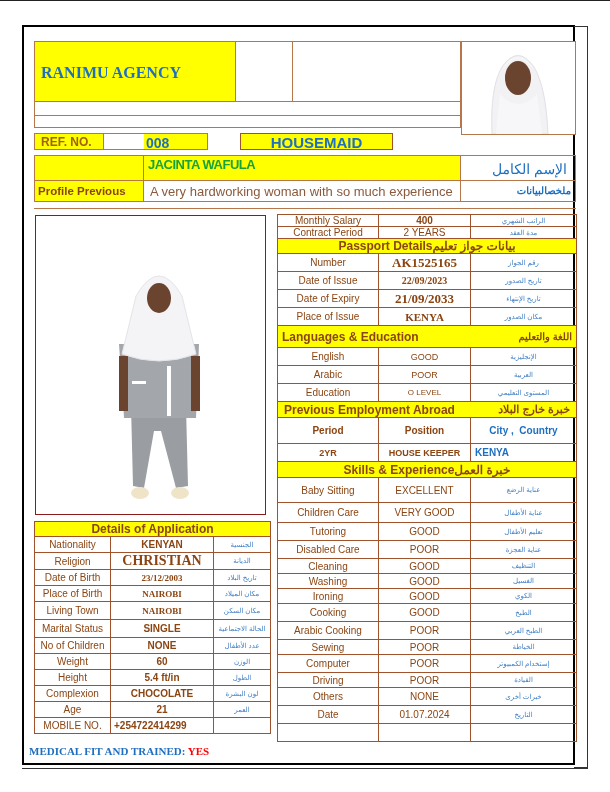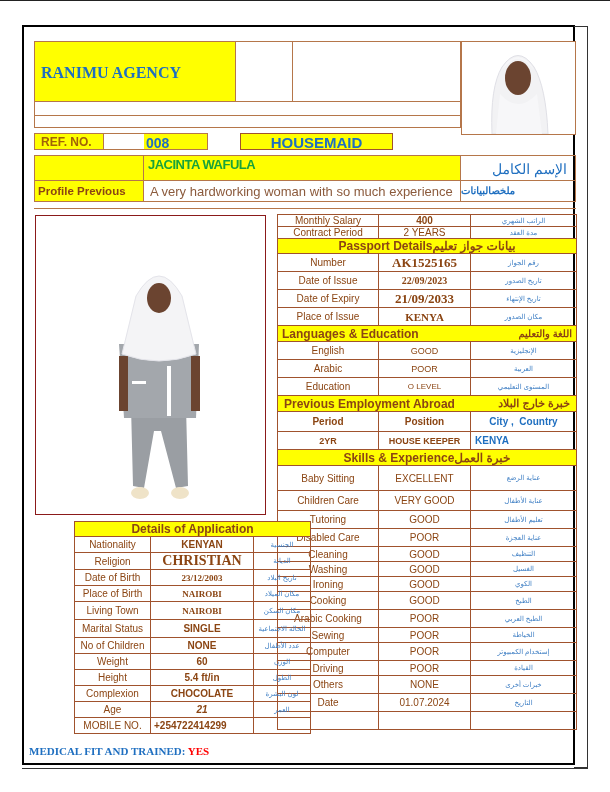--- a/index.html
+++ b/index.html
@@ -64,21 +64,21 @@
   <span style="position:absolute;right:8px;top:5px;font-size:14px;color:#1f6fc0;direction:rtl;">الإسم الكامل</span>
 </div>
 
 <div class="abs b y" style="left:34px;top:180px;width:110px;height:22px;">
   <span style="position:absolute;left:3px;top:4px;font-weight:bold;font-size:11.5px;color:#8b4513;">Profile Previous</span>
 </div>
 <div class="abs b" style="left:143px;top:180px;width:318px;height:22px;">
   <span style="position:absolute;left:6px;top:3px;font-size:13px;color:#8b5a3c;">A very hardworking woman with so much experience</span>
 </div>
 <div class="abs b" style="left:460px;top:180px;width:116px;height:22px;">
-  <span style="position:absolute;left:0;right:4px;top:4px;text-align:left;font-weight:bold;font-size:10px;color:#1f6fc0;">ملخصالبيانات</span>
+  <span style="position:absolute;left:0;right:4px;top:4px;text-align:right;font-weight:bold;font-size:10px;color:#1f6fc0;">ملخصالبيانات</span>
 </div>
 
 <div class="abs" style="left:34px;top:208px;width:542px;height:2px;border-top:1px solid #b5764a;"></div>
 
 <div class="abs photo" style="left:35px;top:215px;width:231px;height:300px;border:1px solid #8b1a1a;">
   <svg width="229" height="298" viewBox="0 0 229 298">
     <rect width="229" height="298" fill="#fff"></rect>
 
     <path d="M95 190 L150 190 L152 270 L140 272 L125 215 L118 215 L108 272 L97 270 Z" fill="#9a9ea3"></path>
 
@@ -131,21 +131,21 @@
     <tr style="height:18px">
       <td>Date of Expiry</td>
       <td class="serif" style="font-size:13px;">21/09/2033</td>
       <td class="ar">تاريخ الإنتهاء</td>
     </tr>
     <tr style="height:18px">
       <td>Place of Issue</td>
       <td class="serif" style="font-size:11px;">KENYA</td>
       <td class="ar">مكان الصدور</td>
     </tr>
-    <tr class="hdr" style="height:16px">
+    <tr class="hdr" style="height:22px">
       <td colspan="2" style="text-align:left;padding-left:4px;border-right:none;">Languages &amp; Education</td>
       <td style="text-align:right;padding-right:4px;border-left:none;font-size:10px;">اللغة والتعليم</td>
     </tr>
     <tr style="height:18px">
       <td>English</td>
       <td style="font-size:9px;">GOOD</td>
       <td class="ar">الإنجليزية</td>
     </tr>
     <tr style="height:18px">
       <td>Arabic</td>
@@ -154,21 +154,21 @@
     </tr>
     <tr style="height:18px">
       <td>Education</td>
       <td style="font-size:8px;">O LEVEL</td>
       <td class="ar">المستوى التعليمي</td>
     </tr>
     <tr class="hdr" style="height:16px">
       <td colspan="2" style="text-align:left;padding-left:6px;border-right:none;">Previous Employment Abroad</td>
       <td style="text-align:right;padding-right:6px;border-left:none;font-size:11px;">خبرة خارج البلاد</td>
     </tr>
-    <tr style="height:20px">
+    <tr style="height:26px">
       <td class="bold">Period</td>
       <td class="bold">Position</td>
       <td class="bold" style="color:#1f6fc0;white-space:pre;">City ,  Country</td>
     </tr>
     <tr style="height:18px">
       <td class="bold" style="font-size:9px;">2YR</td>
       <td class="bold" style="font-size:9px;">HOUSE KEEPER</td>
       <td class="bold" style="color:#1f6fc0;text-align:left;padding-left:4px;font-size:10px;">KENYA</td>
     </tr>
     <tr class="hdr" style="height:16px">
@@ -247,21 +247,21 @@
         <td class="ar">التاريخ</td>
       </tr>
       <tr style="height: 18px;">
         <td></td>
         <td></td>
         <td class="ar"></td>
       </tr>
     </tbody>
 </table>
 
-<table style="left:34px;top:521px;width:236px;margin-left:40px;">
+<table style="left:34px;top:521px;width:236px;">
   <colgroup>
       <col style="width:76px">
       <col style="width:103px">
       <col style="width:57px">
     </colgroup>
   <tbody>
     <tr class="hdr" style="height:14px">
       <td colspan="3">Details of Application</td>
     </tr>
   </tbody>
@@ -311,21 +311,21 @@
         <td class="bold" style="font-size: 10px;">5.4 ft/in</td>
         <td class="ar" style="white-space: normal; line-height: 8px;">الطول</td>
       </tr>
       <tr style="height: 16px;">
         <td>Complexion</td>
         <td class="bold" style="font-size: 10px;">CHOCOLATE</td>
         <td class="ar" style="white-space: normal; line-height: 8px;">لون البشرة</td>
       </tr>
       <tr style="height: 16px;">
         <td>Age</td>
-        <td class="bold" style="font-size: 10px; font-style: italic;">21</td>
+        <td class="bold" style="font-size: 10px;">21</td>
         <td class="ar" style="white-space: normal; line-height: 8px;">العمر</td>
       </tr>
       <tr style="height: 16px;">
         <td>MOBILE NO.</td>
         <td class="bold" style="font-size: 10px; text-align: left; padding-left: 3px;">+254722414299</td>
         <td class="ar" style="white-space: normal; line-height: 8px;"></td>
       </tr>
     </tbody>
 </table>
 

